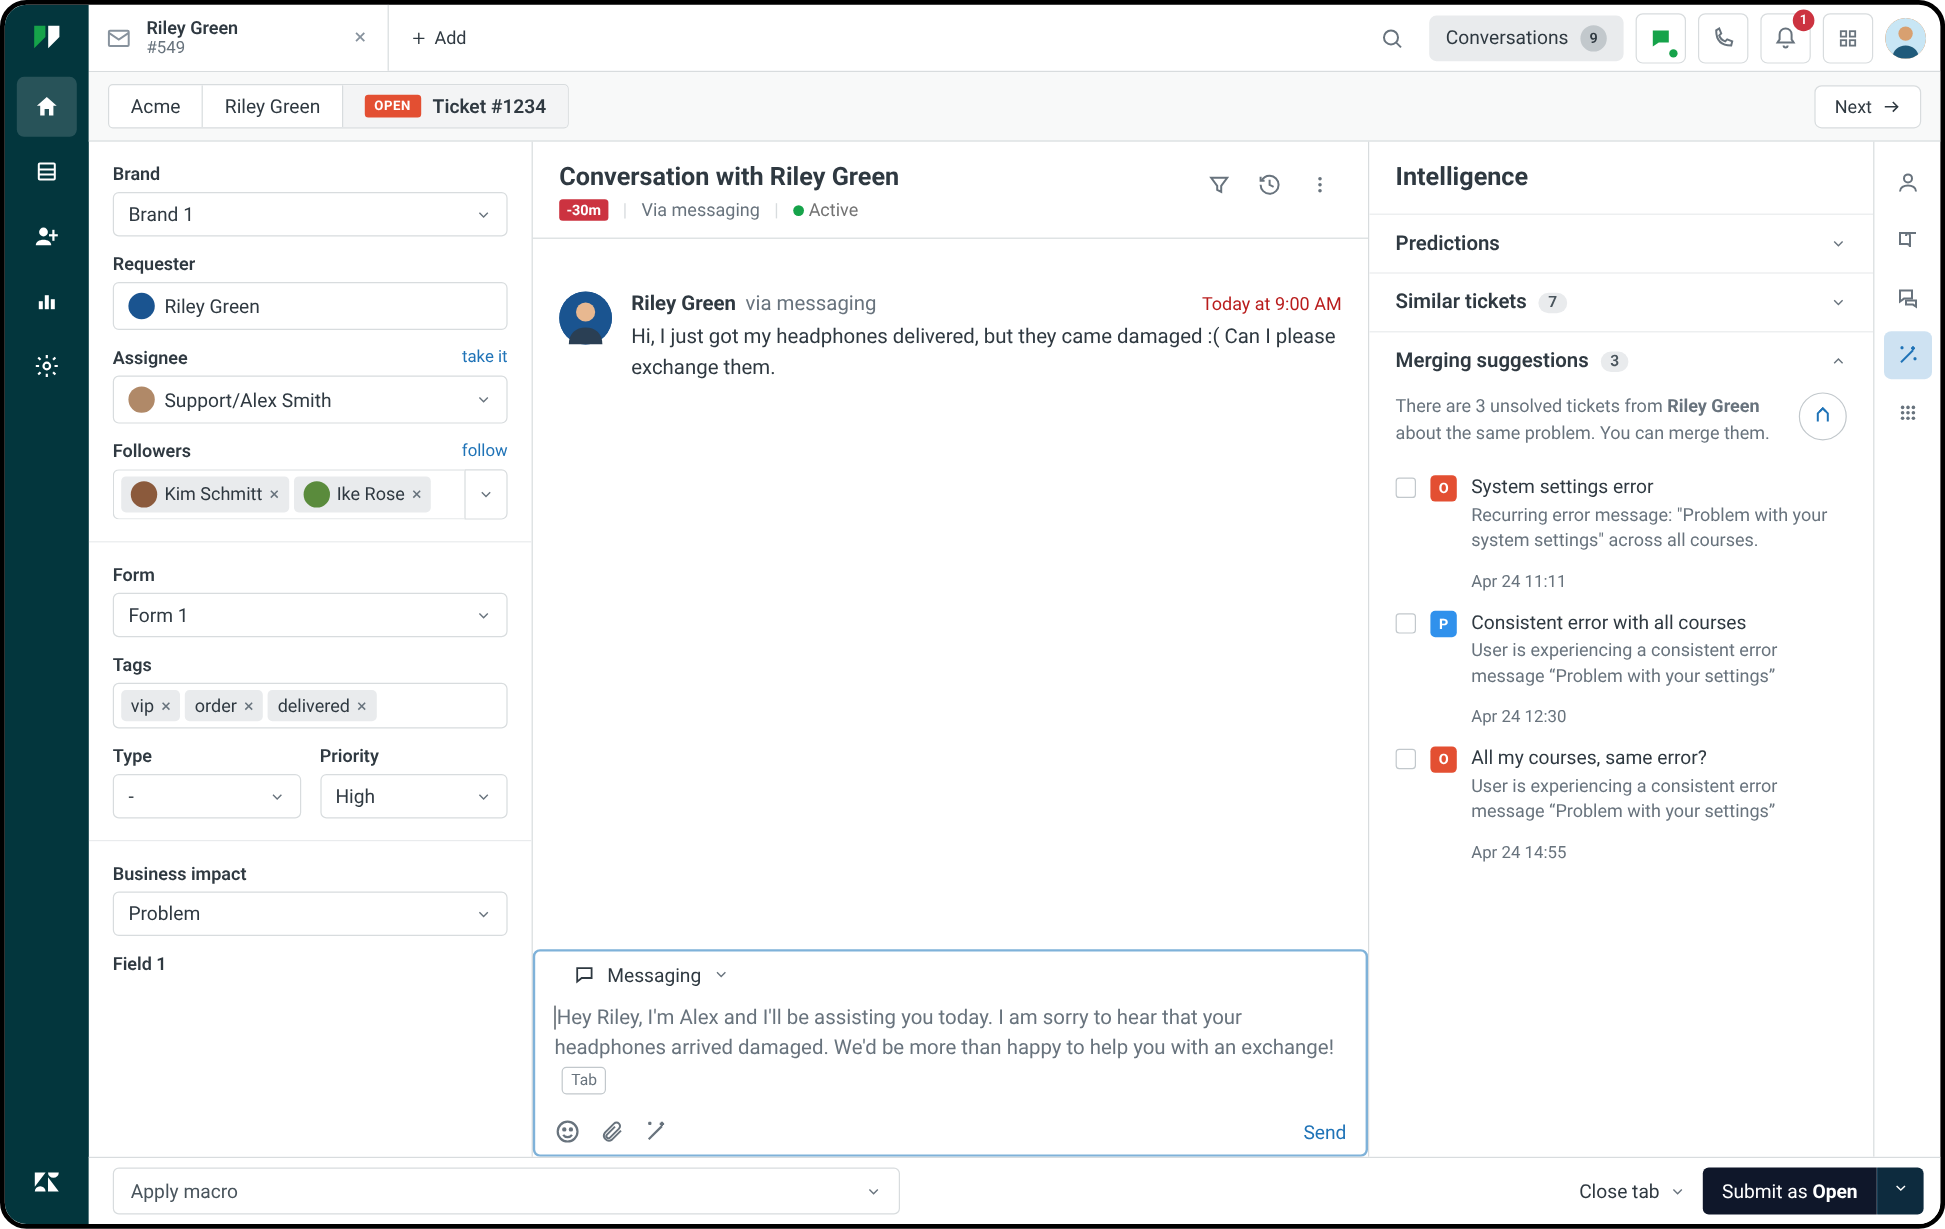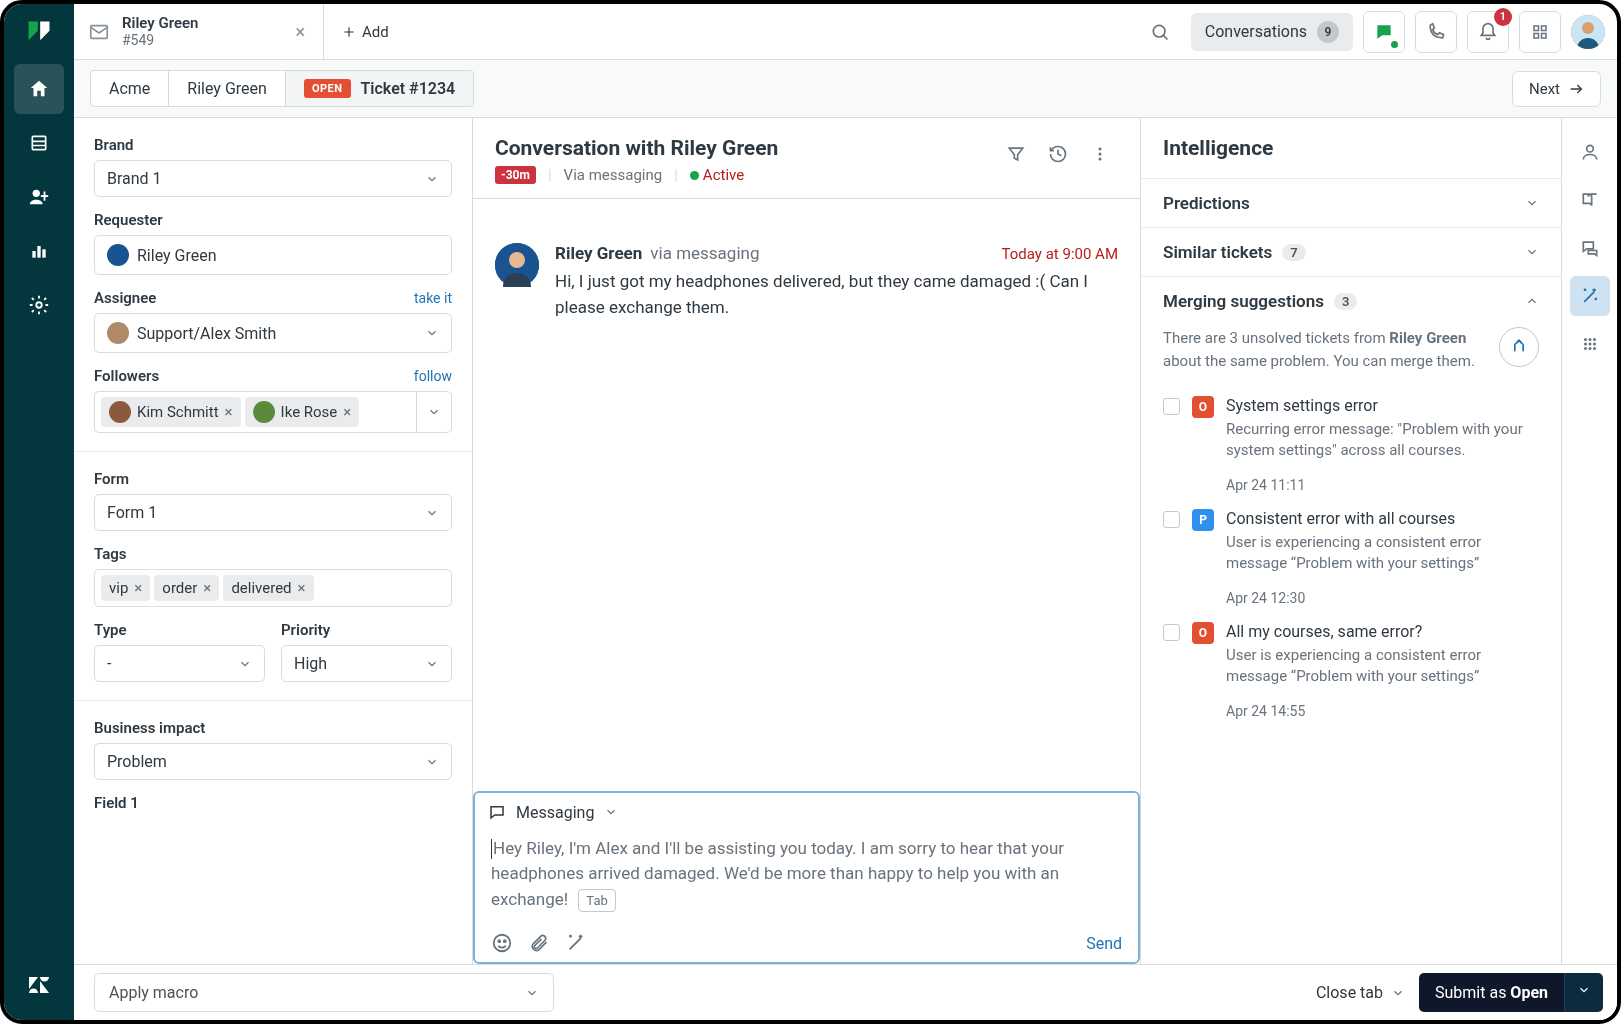--- a/index.html
+++ b/index.html
@@ -45,21 +45,21 @@
   .crumb-group { display:flex; border:1px solid #d8dcde; border-radius:4px; overflow:hidden; background:#fff; }
   .crumb { padding: 8px 18px; cursor:pointer; font-size:16px; }
   .crumb + .crumb { border-left:1px solid #d8dcde; }
   .crumb.ticket { background:#f3f4f5; display:flex; align-items:center; gap:10px; }
   .badge-open { background:#e34f32; color:#fff; font-size:11px; font-weight:700; padding:3px 8px; border-radius:3px; letter-spacing:0.5px; }
   .crumb-row .grow { flex:1; }
   .next-btn { border:1px solid #d8dcde; background:#fff; border-radius:6px; padding: 8px 16px; display:flex; align-items:center; gap:8px; cursor:pointer; font-size:15px; }
 
   
   .cols { flex:1; display:flex; min-height:0; }
-  .col-left { width: 399px; border-right:1px solid #d8dcde; overflow-y:auto; padding: 18px 20px; display:flex; flex-direction:column; gap:14px; }
+  .col-left { width: 370px; border-right:1px solid #d8dcde; overflow-y:auto; padding: 18px 20px; display:flex; flex-direction:column; gap:14px; }
   .col-mid { flex:1; display:flex; flex-direction:column; min-width:0; border-right:1px solid #d8dcde;gap:26px; }
   .col-right { width: 420px; overflow-y:auto; }
   .col-siderail { width: 56px; border-left:1px solid #d8dcde; display:flex; flex-direction:column; align-items:center; padding-top:14px; gap:8px; }
   .side-item { width:40px; height:40px; display:flex; align-items:center; justify-content:center; color:#68737d; border-radius:6px; cursor:pointer; }
   .side-item.active { background:#cee2f2; color:#1f73b7; }
 
   
   .form-label { font-size:15px; font-weight:600; margin-bottom:6px; display:flex; justify-content:space-between; align-items:center; }
   .form-label .link { color:#1f73b7; font-weight:400; cursor:pointer; font-size:14px; }
   .select { border:1px solid #d8dcde; border-radius:5px; padding:8px 12px; display:flex; align-items:center; justify-content:space-between; background:#fff; cursor:pointer; font-size:16px; }
@@ -91,21 +91,21 @@
   .msg .avatar-md { width:44px; height:44px; border-radius:50%; background:#1a5490; flex-shrink:0; display:flex; align-items:center; justify-content:center; color:#fff; font-weight:600;}
   .msg .msg-body { flex:1; }
   .msg .msg-head { display:flex; align-items:baseline; gap:8px; }
   .msg .sender { font-weight:700; font-size:17px; }
   .msg .via { color:#68737d; font-size:17px; }
   .msg .ts { color:#b91c1c; font-size:15px; margin-left:auto; }
   .msg .text { margin-top:6px; font-size:17px; line-height:1.5; }
 
   .composer-wrap { padding: 0 0 0 0; }
   .composer { border:2px solid #7fb2d9; border-radius:6px; margin: 0 0 0 0; display:flex; flex-direction:column; background:#fff; }
-  .composer-head { padding:10px 13px; display:flex; align-items:center; gap:10px; font-size:16px; cursor:pointer; }
+  .composer-head { padding:10px 32px; display:flex; align-items:center; gap:10px; font-size:16px; cursor:pointer; }
   .composer-body { padding: 4px 16px 12px; font-size:17px; color:#68737d; line-height:1.5; position:relative; }
   .composer-body .cursor-line::before { content:''; display:inline-block; width:1px; height:20px; background:#2f3941; vertical-align:middle; margin-right:1px; }
   .tab-key { display:inline-block; border:1px solid #c2c8cc; border-radius:4px; padding:1px 7px; font-size:13px; color:#68737d; margin-left:6px; }
   .composer-foot { padding: 8px 16px; display:flex; align-items:center; gap:16px; border-top-width:0; }
   .composer-foot .icn { color:#68737d; cursor:pointer; }
   .composer-foot .grow { flex:1; }
   .composer-foot .send { color:#1f73b7; cursor:pointer; font-size:16px; }
 
   
   .intel-header { padding: 18px 22px; font-size:21px; font-weight:700; border-bottom:1px solid #e9ebed; }
@@ -121,21 +121,21 @@
   .sugg-badge { width:22px; height:22px; border-radius:4px; color:#fff; font-size:12px; font-weight:700; display:flex; align-items:center; justify-content:center; flex-shrink:0; }
   .sugg-badge.o { background:#e34f32; }
   .sugg-badge.p { background:#3091ec; }
   .sugg-content { flex:1; }
   .sugg-title { font-size:16px; font-weight:400; color:#2f3941; }
   .sugg-desc { color:#68737d; font-size:15px; margin-top:4px; line-height:1.4;}
   .sugg-date { color:#68737d; font-size:14px; margin-top:16px; }
 
   
   .footer { height:56px; border-top:1px solid #d8dcde; display:flex; align-items:center; padding:0 14px 0 20px; gap:14px; background:#fff; }
-  .macro-select { border:1px solid #d8dcde; border-radius:5px; padding:9px 14px; width:460px; display:flex; justify-content:space-between; align-items:center; font-size:16px; cursor:pointer; color:#49545c;}
+  .macro-select { border:1px solid #d8dcde; border-radius:5px; padding:9px 14px; width:656px; display:flex; justify-content:space-between; align-items:center; font-size:16px; cursor:pointer; color:#49545c;}
   .footer .grow { flex:1; }
   .close-tab-btn { display:flex; align-items:center; gap:8px; cursor:pointer; font-size:16px; }
   .submit-group { display:flex; }
   .submit-btn { background:#0f172a; color:#fff; padding:10px 16px; border-radius:5px 0 0 5px; font-size:16px; cursor:pointer; }
   .submit-btn .op { }
   .submit-btn strong { font-weight:700; }
   .submit-drop { background:#0d2b3e; color:#fff; padding:10px 12px; border-radius:0 5px 5px 0; border-left:1px solid #1a4259; cursor:pointer; }
 
   svg { display:block; }
   .chev-down { width:14px; height:14px; }
@@ -414,21 +414,21 @@
 
     <div class="col-mid">
       <div class="conv-header">
         <div class="titles">
           <div class="conv-title">Conversation with Riley Green</div>
           <div class="conv-meta">
             <span class="badge-time">-30m</span>
             <span style="color:#d8dcde;">|</span>
             <span>Via messaging</span>
             <span style="color:#d8dcde;">|</span>
-            <span><span class="dot-active"></span><span style="color:#b91c1c;">Active</span></span>
+            <span><span class="dot-active"></span><span style="color:#737373;">Active</span></span>
           </div>
         </div>
         <div class="conv-actions">
           <div class="icn">
               <svg width="20" height="20" viewBox="0 0 24 24" fill="none" stroke="currentColor" stroke-width="2">
                 <path d="M4 5h16l-6 8v6l-4-2v-4z"></path>
               </svg>
             </div>
           <div class="icn">
               <svg width="20" height="20" viewBox="0 0 24 24" fill="none" stroke="currentColor" stroke-width="2">

